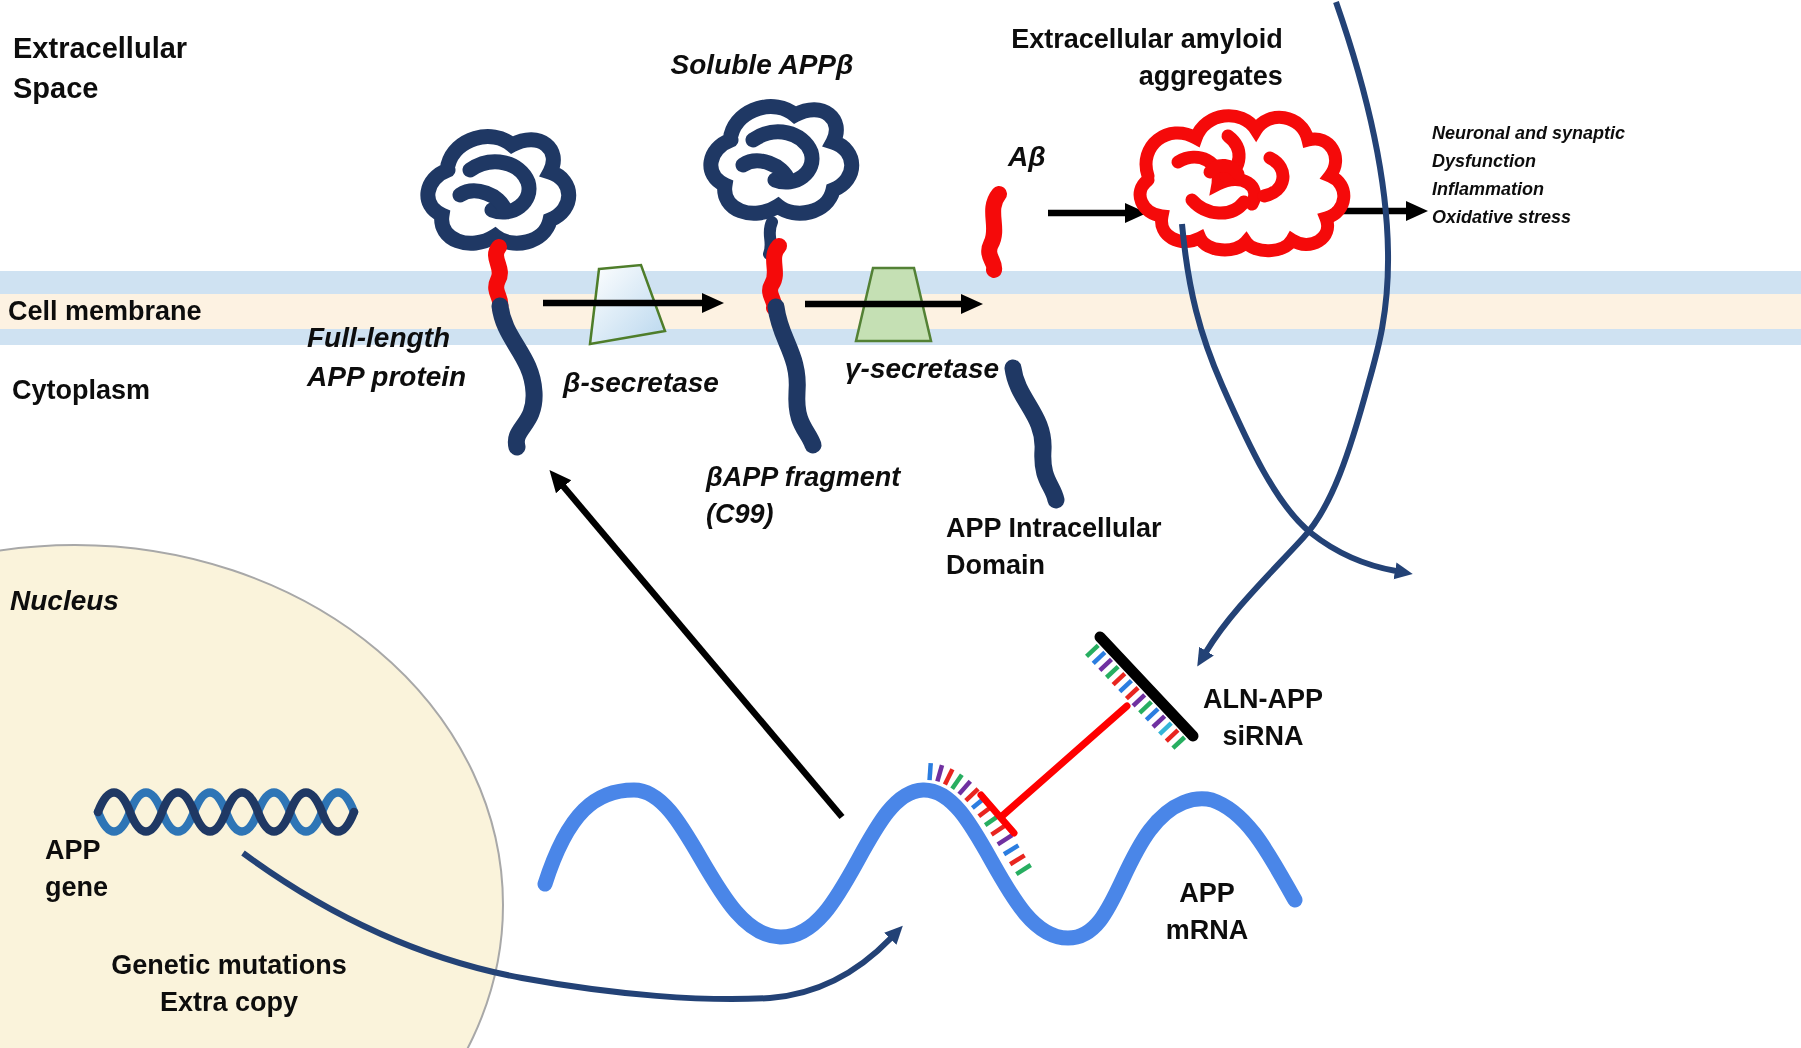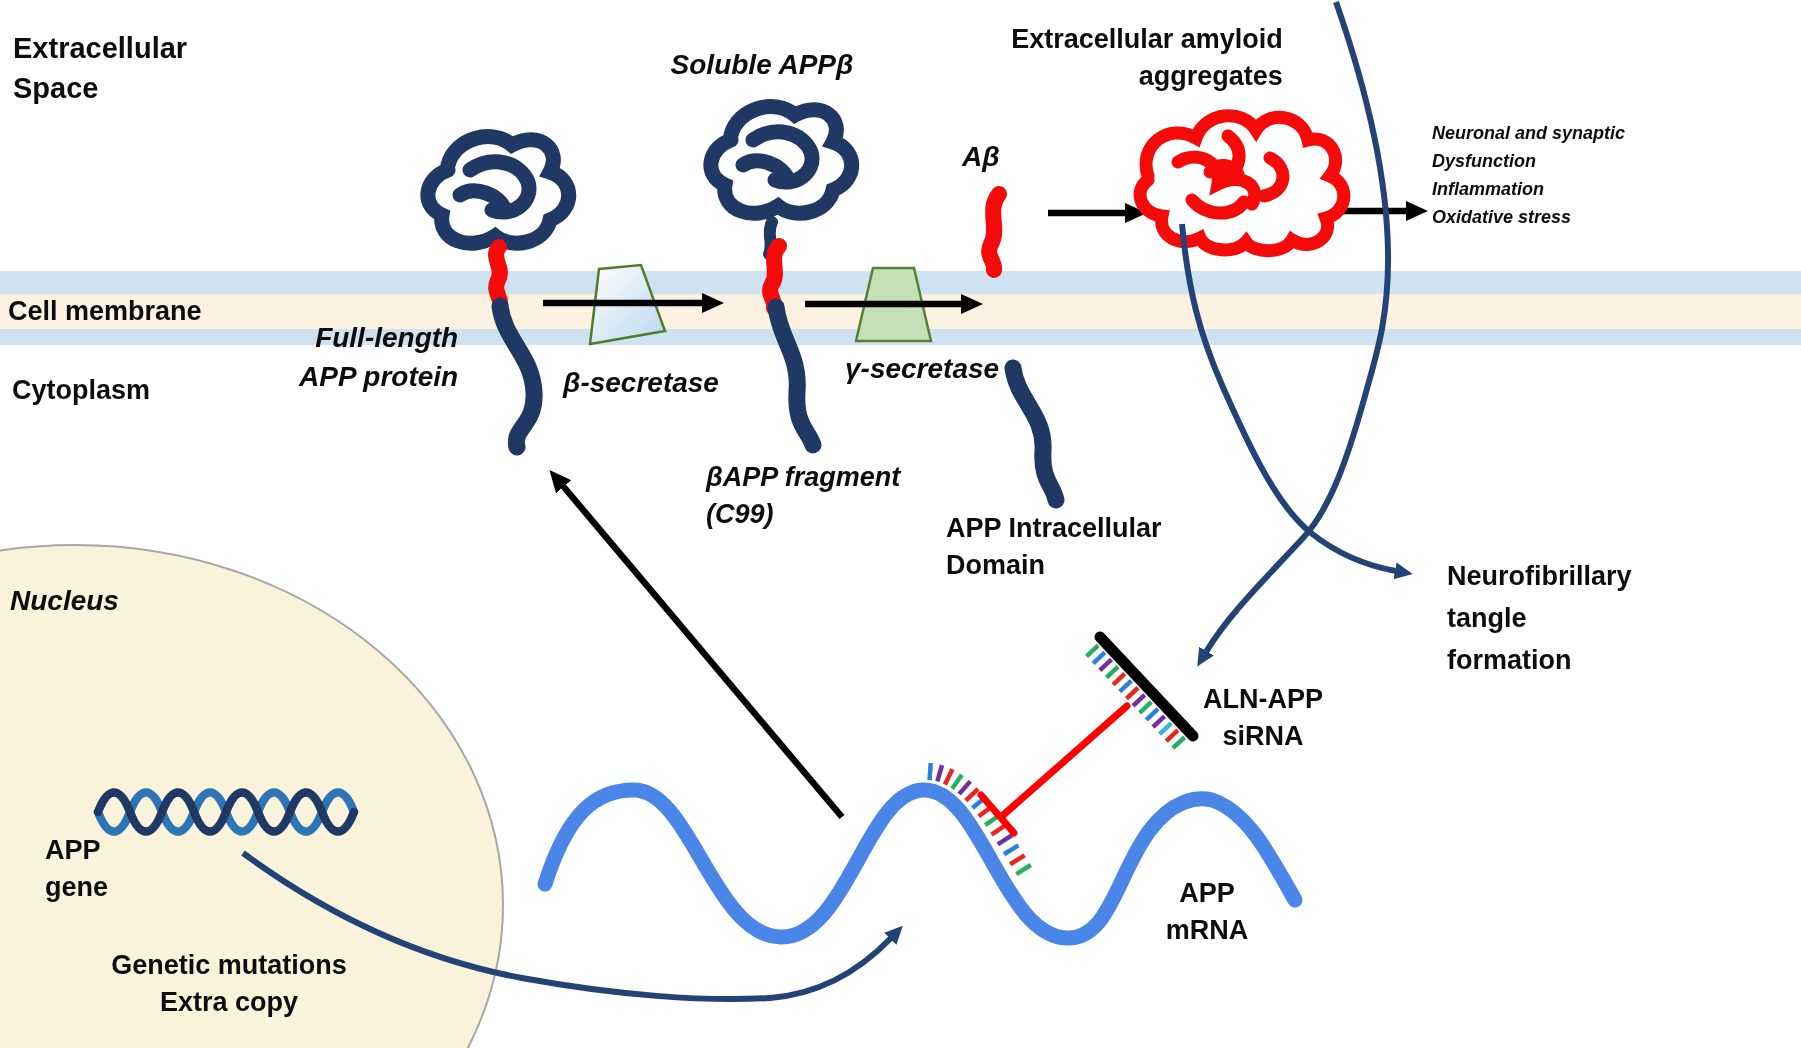--- a/index.html
+++ b/index.html
@@ -137,38 +137,36 @@
   <g stroke="#ff0000" stroke-width="7" stroke-linecap="round">
     <line x1="1127" y1="706" x2="1001" y2="817"></line>
     <line x1="981" y1="795" x2="1014" y2="833"></line>
   </g>
 </svg>
 
 <div class="label f29" style="left:13px;top:28px;">Extracellular
 Space</div>
 <div class="label f27" style="left:8px;top:293px;">Cell membrane</div>
 <div class="label f27" style="left:12px;top:372px;">Cytoplasm</div>
-<div class="label f28" style="left:299px;top:319px;text-align:right;">Full-length
+<div class="label f28" style="left:307px;top:319px;">Full-length
 APP protein</div>
 <div class="label f28" style="left:563px;top:364px;">β-secretase</div>
 <div class="label f28 ctr" style="left:762px;top:46px;">Soluble APPβ</div>
 <div class="label f28" style="left:817px;top:350px;margin-left:28px;">γ-secretase</div>
 <div class="label f27" style="left:706px;top:459px;font-style:italic;">βAPP fragment
 (C99)</div>
 <div class="label f27" style="left:946px;top:510px;">APP Intracellular
 Domain</div>
-<div class="label f28" style="left:962px;top:138px;">Aβ</div>
+<div class="label f28" style="left:1008px;top:138px;">Aβ</div>
 <div class="label f27 ctr" style="left:1147px;top:21px;text-align:right;">Extracellular amyloid
 aggregates</div>
 <div class="label f26" style="left:1432px;top:120px;line-height:1.55;">Neuronal and synaptic
 Dysfunction
 Inflammation
 Oxidative stress</div>
-<div class="label f27" style="left:1447px;top:556px;line-height:1.55;">Neurofibrillary tangle
-formation</div>
 <div class="label f27 ctr" style="left:1263px;top:681px;">ALN-APP
 siRNA</div>
 <div class="label f28" style="left:10px;top:582px;text-align:right;">Nucleus</div>
 <div class="label f27" style="left:45px;top:832px;">APP
 gene</div>
 <div class="label f27 ctr" style="left:229px;top:947px;">Genetic mutations
 Extra copy</div>
 <div class="label f27 ctr" style="left:1207px;top:875px;">APP
 mRNA</div>
 

